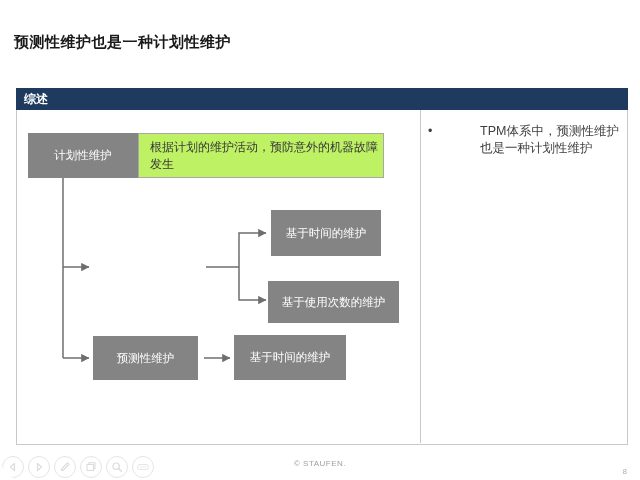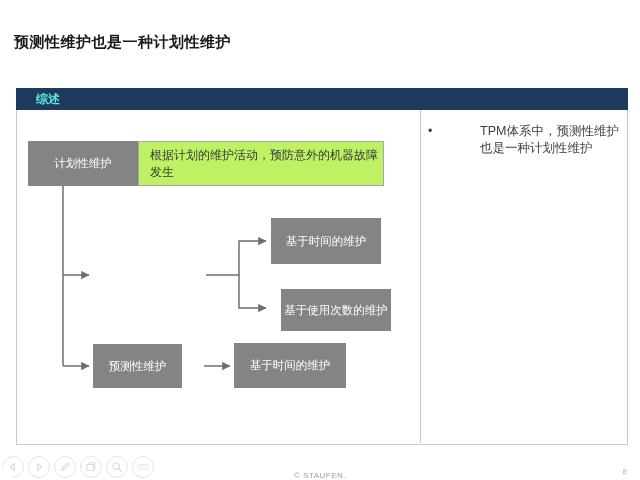--- a/index.html
+++ b/index.html
@@ -13,33 +13,33 @@
     border-radius: 23px;
   }
   .slide-title {
     position: absolute; left: 14px; top: 33px;
     font-size: 15px; font-weight: bold; color: #1a1a1a;
     letter-spacing: 0.5px;
   }
   .section-bar {
     position: absolute; left: 16px; top: 88px;
     width: 612px; height: 22px;
-    background: #1e3a5f; color: #5eead4;
+    background: #1e3a5f; color: #ffffff;
     font-size: 12px; font-weight: bold;
-    display: flex; align-items: center; padding-left: 20px;
+    display: flex; align-items: center; padding-left: 8px;
   }
   .content {
     position: absolute; left: 16px; top: 110px;
     width: 612px; height: 335px;
     background: #ffffff;
     border-left: 1px solid #c9c9c9;
     border-right: 1px solid #c9c9c9;
     border-bottom: 1px solid #c9c9c9;
   }
-  .diagram-panel { position: absolute; left: 0; top: 0; width: 403px; height: 333px; margin-top: 8px; }
+  .diagram-panel { position: absolute; left: 0; top: 0; width: 403px; height: 333px; }
   .right-panel {
     position: absolute; left: 403px; top: 0;
     width: 208px; height: 333px;
     border-left: 1px solid #c9c9c9;
   }
   .bullet-item {
     display: flex; margin: 13px 6px 0 7px;
     font-size: 12.5px; color: #404040; line-height: 1.38;
   }
   .bullet-dot { width: 16px; flex: none; }
@@ -50,21 +50,21 @@
     text-align: center;
   }
   .note-box {
     position: absolute; background: #bef264; border: 1px solid #a8a8a8;
     color: #383838; font-size: 12px;
     display: flex; align-items: center; padding-left: 11px;
   }
   .connectors { position: absolute; left: 0; top: 0; }
   .footer-copyright {
     position: absolute; left: 0; right: 0; top: 459px;
-    text-align: center; font-size: 8px; color: #a0a0a0; letter-spacing: 0.5px; margin-top: 12px;
+    text-align: center; font-size: 8px; color: #a0a0a0; letter-spacing: 0.5px;
   }
   .brand-logo {
     position: absolute; right: 13px; top: 449px;
     font-size: 15px; font-weight: bold; color: #1e3a5f; letter-spacing: 1px;
   }
   .page-number {
     position: absolute; right: 13px; top: 467px;
     font-size: 8px; color: #b0b0b0;
   }
   .toolbar {
@@ -109,23 +109,23 @@
         <path d="M187 248 H213" stroke="#6e6e6e" stroke-width="1.5" fill="none" marker-end="url(#arr)"></path>
       </svg>
 
       <div class="node" style="left:11px; top:23px; width:110px; height:45px;">计划性维护</div>
 
       <div class="note-box" style="left:121px; top:23px; width:246px; height:45px;">根据计划的维护活动，预防意外的机器故障发生</div>
 
 
       <div class="node" style="left:254px; top:100px; width:110px; height:46px;">基于时间的维护</div>
 
-      <div class="node" style="left:264px; top:171px; width:110px; height:42px;font-family:Liberation Serif, serif;">基于使用次数的维护</div>
+      <div class="node" style="left:251px; top:171px; width:131px; height:42px;font-family:Liberation Serif, serif;">基于使用次数的维护</div>
 
-      <div class="node" style="left:76px; top:226px; width:89px; height:44px;">预测性维护</div>
+      <div class="node" style="left:76px; top:226px; width:105px; height:44px;">预测性维护</div>
 
       <div class="node" style="left:217px; top:225px; width:112px; height:45px;">基于时间的维护</div>
     </div>
 
     <div class="right-panel">
       <div class="bullet-item">
         <span class="bullet-dot">•</span>
         <span class="bullet-text">TPM体系中，预测性维护也是一种计划性维护</span>
       </div>
     </div>

